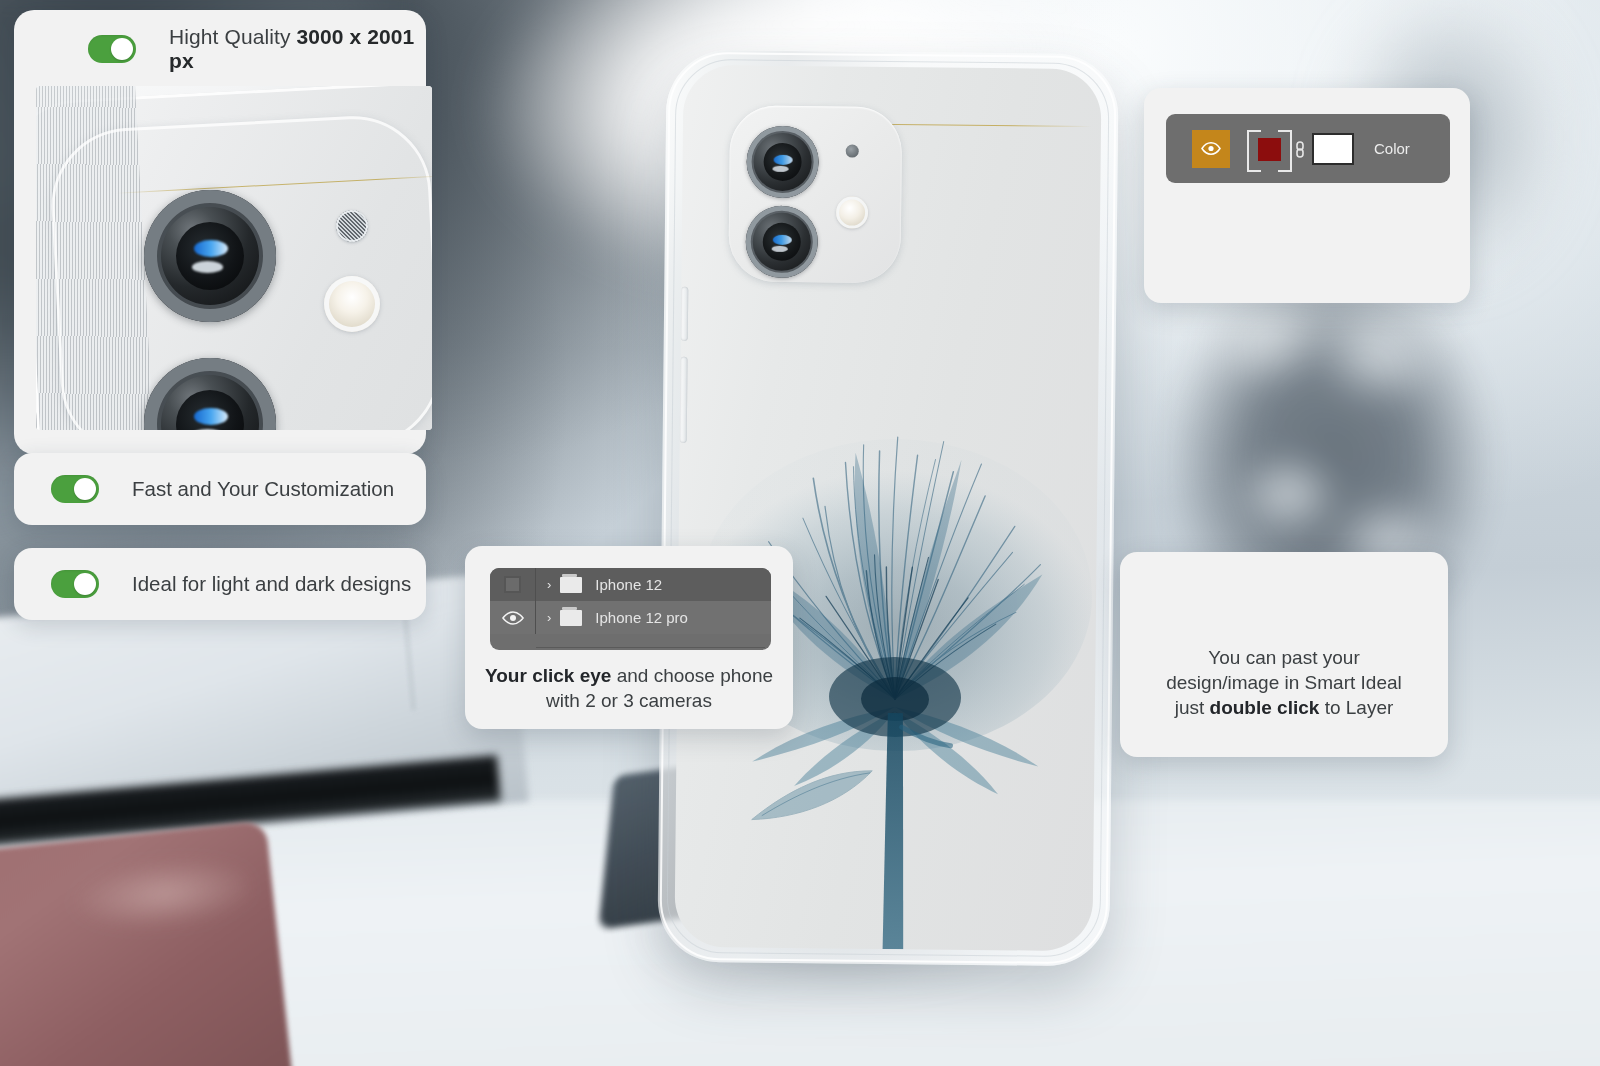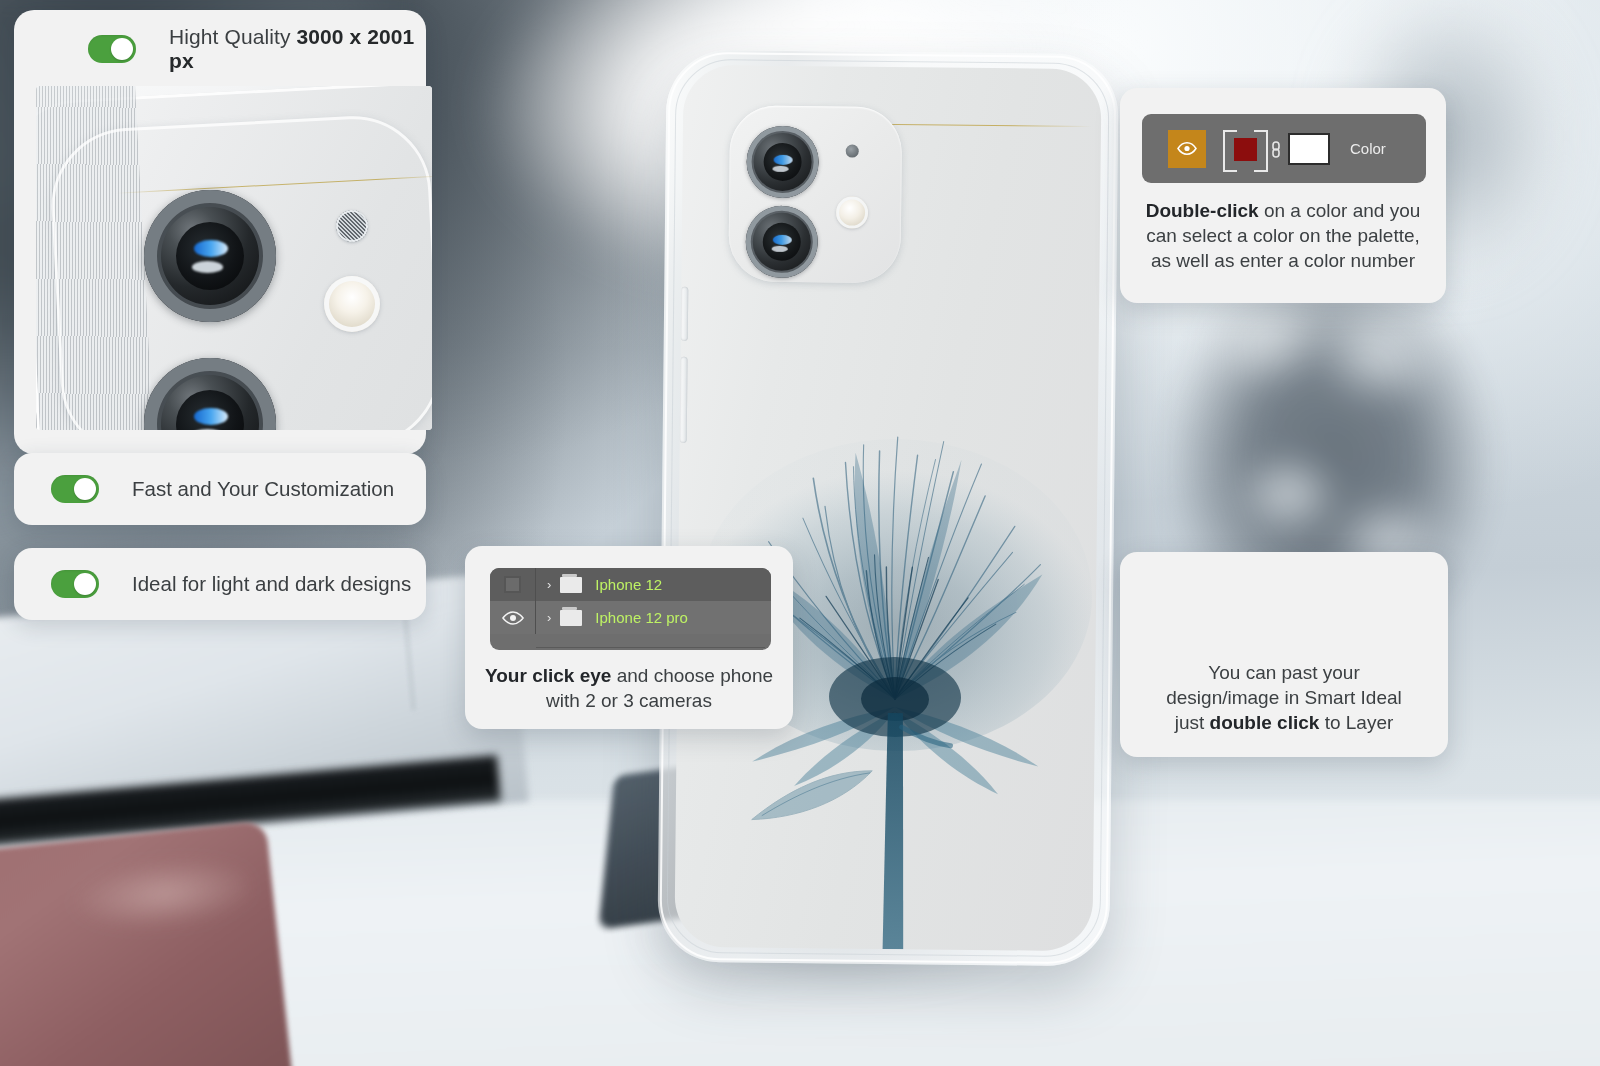--- a/index.html
+++ b/index.html
@@ -362,21 +362,21 @@
   .ps-caption {
     position: absolute;
     text-align: center;
     font-size: 19px;
     line-height: 25px;
     color: #3c4043;
   }
   .ps-caption b { font-weight: 700; color: #23262a; }
 
   
-  #tip-color { left: 1120px; top: 88px; width: 326px; height: 215px; padding-left: 27px; }
+  #tip-color { left: 1144px; top: 88px; width: 326px; height: 215px; padding-left: 27px; }
   #tip-color .ps-strip { left: 22px; top: 26px; width: 284px; height: 69px; }
   #tip-color .ps-caption { left: 14px; top: 110px; width: 298px; }
 
   .swatch-eye {
     width: 38px; height: 38px; margin-left: 26px;
     background: #c4861b;
     display: flex; align-items: center; justify-content: center;
     flex: 0 0 auto;
   }
   .bracket {
@@ -417,30 +417,30 @@
   .chk-box { width: 17px; height: 17px; border: 2px solid #565656; background: #6b6b6b; }
   .chev { font-size: 13px; color: #e4e4e4; margin-left: 11px; flex: 0 0 auto; }
   .folder {
     width: 22px; height: 16px; margin-left: 9px; flex: 0 0 auto; position: relative;
     background: #eaeaea; border-radius: 1px;
   }
   .folder::before {
     content: ""; position: absolute; left: 2px; top: -3px; width: 15px; height: 3px;
     background: #c9c9c9; border-radius: 1px;
   }
-  .layer-name { margin-left: 13px; font-size: 15px; color: #bef264; }
+  .layer-name { margin-left: 13px; font-size: 15px; color: #e5e5e5; }
   .layers-underline {
     position: absolute; left: 46px; right: 6px; bottom: 2px; height: 1px; background: #5a5a5a;
   }
   #tip-layers .ps-caption { left: 8px; top: 117px; width: 312px; }
 
   
   #tip-smart { left: 1120px; top: 552px; width: 328px; height: 205px; }
   #tip-smart .ps-strip { left: 23px; top: 24px; width: 283px; height: 69px; }
-  #tip-smart .ps-caption { left: 10px; top: 108px; width: 308px; }
+  #tip-smart .ps-caption { left: 10px; top: 93px; width: 308px; }
   .swatch-eye-red {
     width: 38px; height: 38px; margin-left: 22px;
     background: #bf4242;
     display: flex; align-items: center; justify-content: center;
     flex: 0 0 auto;
   }
   .so-thumb {
     position: relative; width: 48px; height: 36px; margin-left: 17px; flex: 0 0 auto;
     background:
       repeating-conic-gradient(#ffffff 0% 25%, #c9c9c9 0% 50%) 0 0 / 7px 7px;
@@ -659,23 +659,20 @@
       <div class="bracket">
         <div class="bswatch"></div>
       </div>
       <svg class="link-ico" viewBox="0 0 12 20">
         <path d="M6 3a3 3 0 0 1 3 3v2a3 3 0 0 1-6 0V6a3 3 0 0 1 3-3Z" fill="none" stroke="#e6e6e6" stroke-width="1.6"></path>
         <path d="M6 10a3 3 0 0 1 3 3v2a3 3 0 0 1-6 0v-2a3 3 0 0 1 3-3Z" fill="none" stroke="#e6e6e6" stroke-width="1.6"></path>
       </svg>
       <div class="white-swatch"></div>
       <div class="strip-text">Color</div>
     </div>
-    <div class="ps-caption">
-      <b>Double-click</b><span> on a color and you can select a color on the palette, as well as enter a color number</span>
-    </div>
   </div>
 
   <div id="tip-layers" class="ps-card">
     <div class="layers-box">
       <div class="layer-row selected">
         <div class="eye-cell">
           <div class="chk-box"></div>
         </div>
         <span class="chev">›</span>
         <div class="folder"></div>

